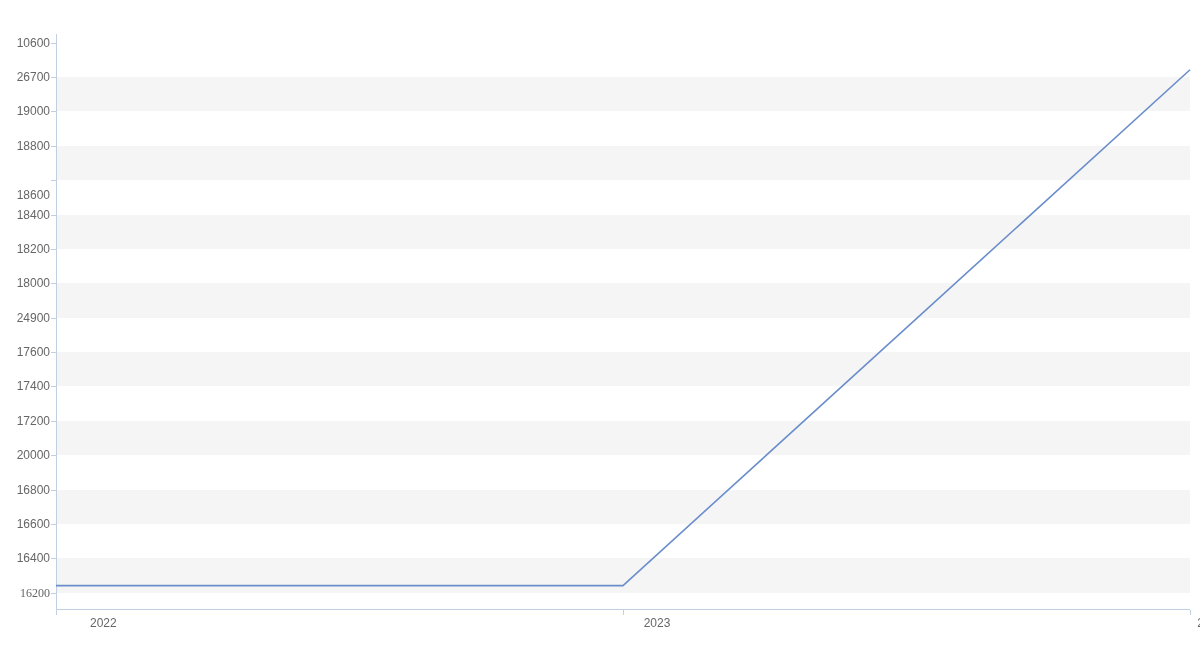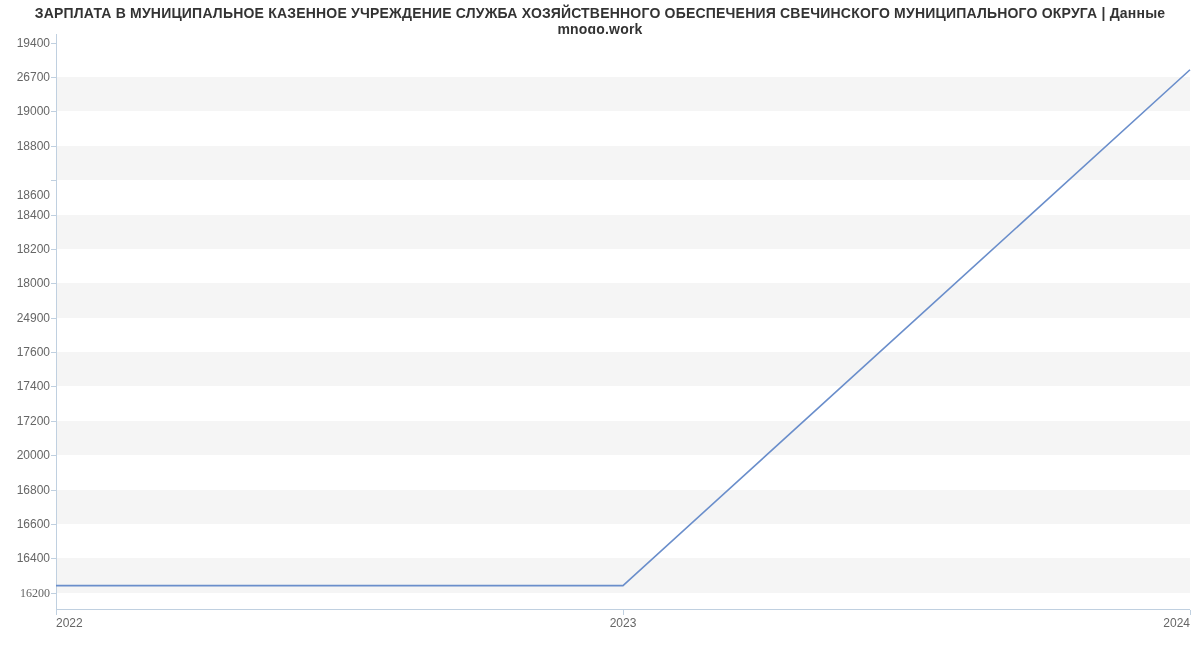--- a/index.html
+++ b/index.html
@@ -72,20 +72,21 @@
     width: 5px;
     height: 1px;
     background: #c0d0e0;
   }
   .x-tick-label {
     position: absolute;
     bottom: -20px;
     font-size: 12px;
     color: #666666;
     transform: translateX(-50%);
+    margin-left: 34px;
   }
   .x-tick-mark {
     position: absolute;
     bottom: -5px;
     width: 1px;
     height: 5px;
     background: #c0d0e0;
   }
   svg.line-layer {
     position: absolute;
@@ -93,21 +94,20 @@
     top: 0;
     width: 100%;
     height: 100%;
     overflow: visible;
   }
 </style>
 </head>
 <body>
 
 <div class="chart-container">
-  <div class="chart-title">ЗАРПЛАТА В МУНИЦИПАЛЬНОЕ КАЗЕННОЕ УЧРЕЖДЕНИЕ СЛУЖБА ХОЗЯЙСТВЕННОГО ОБЕСПЕЧЕНИЯ СВЕЧИНСКОГО МУНИЦИПАЛЬНОГО ОКРУГА | Данные mnogo.work</div>
 
   <div class="plot-area">
       <div class="grid-band" style="top: 42.9851px; height: 34.3881px;"></div>
       <div class="grid-band" style="top: 111.761px; height: 34.3881px;"></div>
       <div class="grid-band" style="top: 180.537px; height: 34.3881px;"></div>
       <div class="grid-band" style="top: 249.313px; height: 34.3881px;"></div>
       <div class="grid-band" style="top: 318.09px; height: 34.3881px;"></div>
       <div class="grid-band" style="top: 386.866px; height: 34.3881px;"></div>
       <div class="grid-band" style="top: 455.642px; height: 34.3881px;"></div>
       <div class="grid-band" style="top: 524.418px; height: 34.3881px;"></div>
@@ -149,14 +149,14 @@
     <div class="y-tick-label" style="top: 386.478px;">17400</div>
     <div class="y-tick-label" style="top: 352.09px;">17600</div>
     <div class="y-tick-label" style="top: 317.701px;">24900</div>
     <div class="y-tick-label" style="top: 283.313px;">18000</div>
     <div class="y-tick-label" style="top: 248.925px;">18200</div>
     <div class="y-tick-label" style="top: 214.537px;">18400</div>
     <div class="y-tick-label" style="top: 195px;">18600</div>
     <div class="y-tick-label" style="top: 145.761px;">18800</div>
     <div class="y-tick-label" style="top: 111.373px;">19000</div>
     <div class="y-tick-label" style="top: 76.9851px;">26700</div>
-    <div class="y-tick-label" style="top: 42.597px;">19400</div>
+    <div class="y-tick-label" style="top: 42.597px;">10600</div>
   </div>
 
 </body></html>

